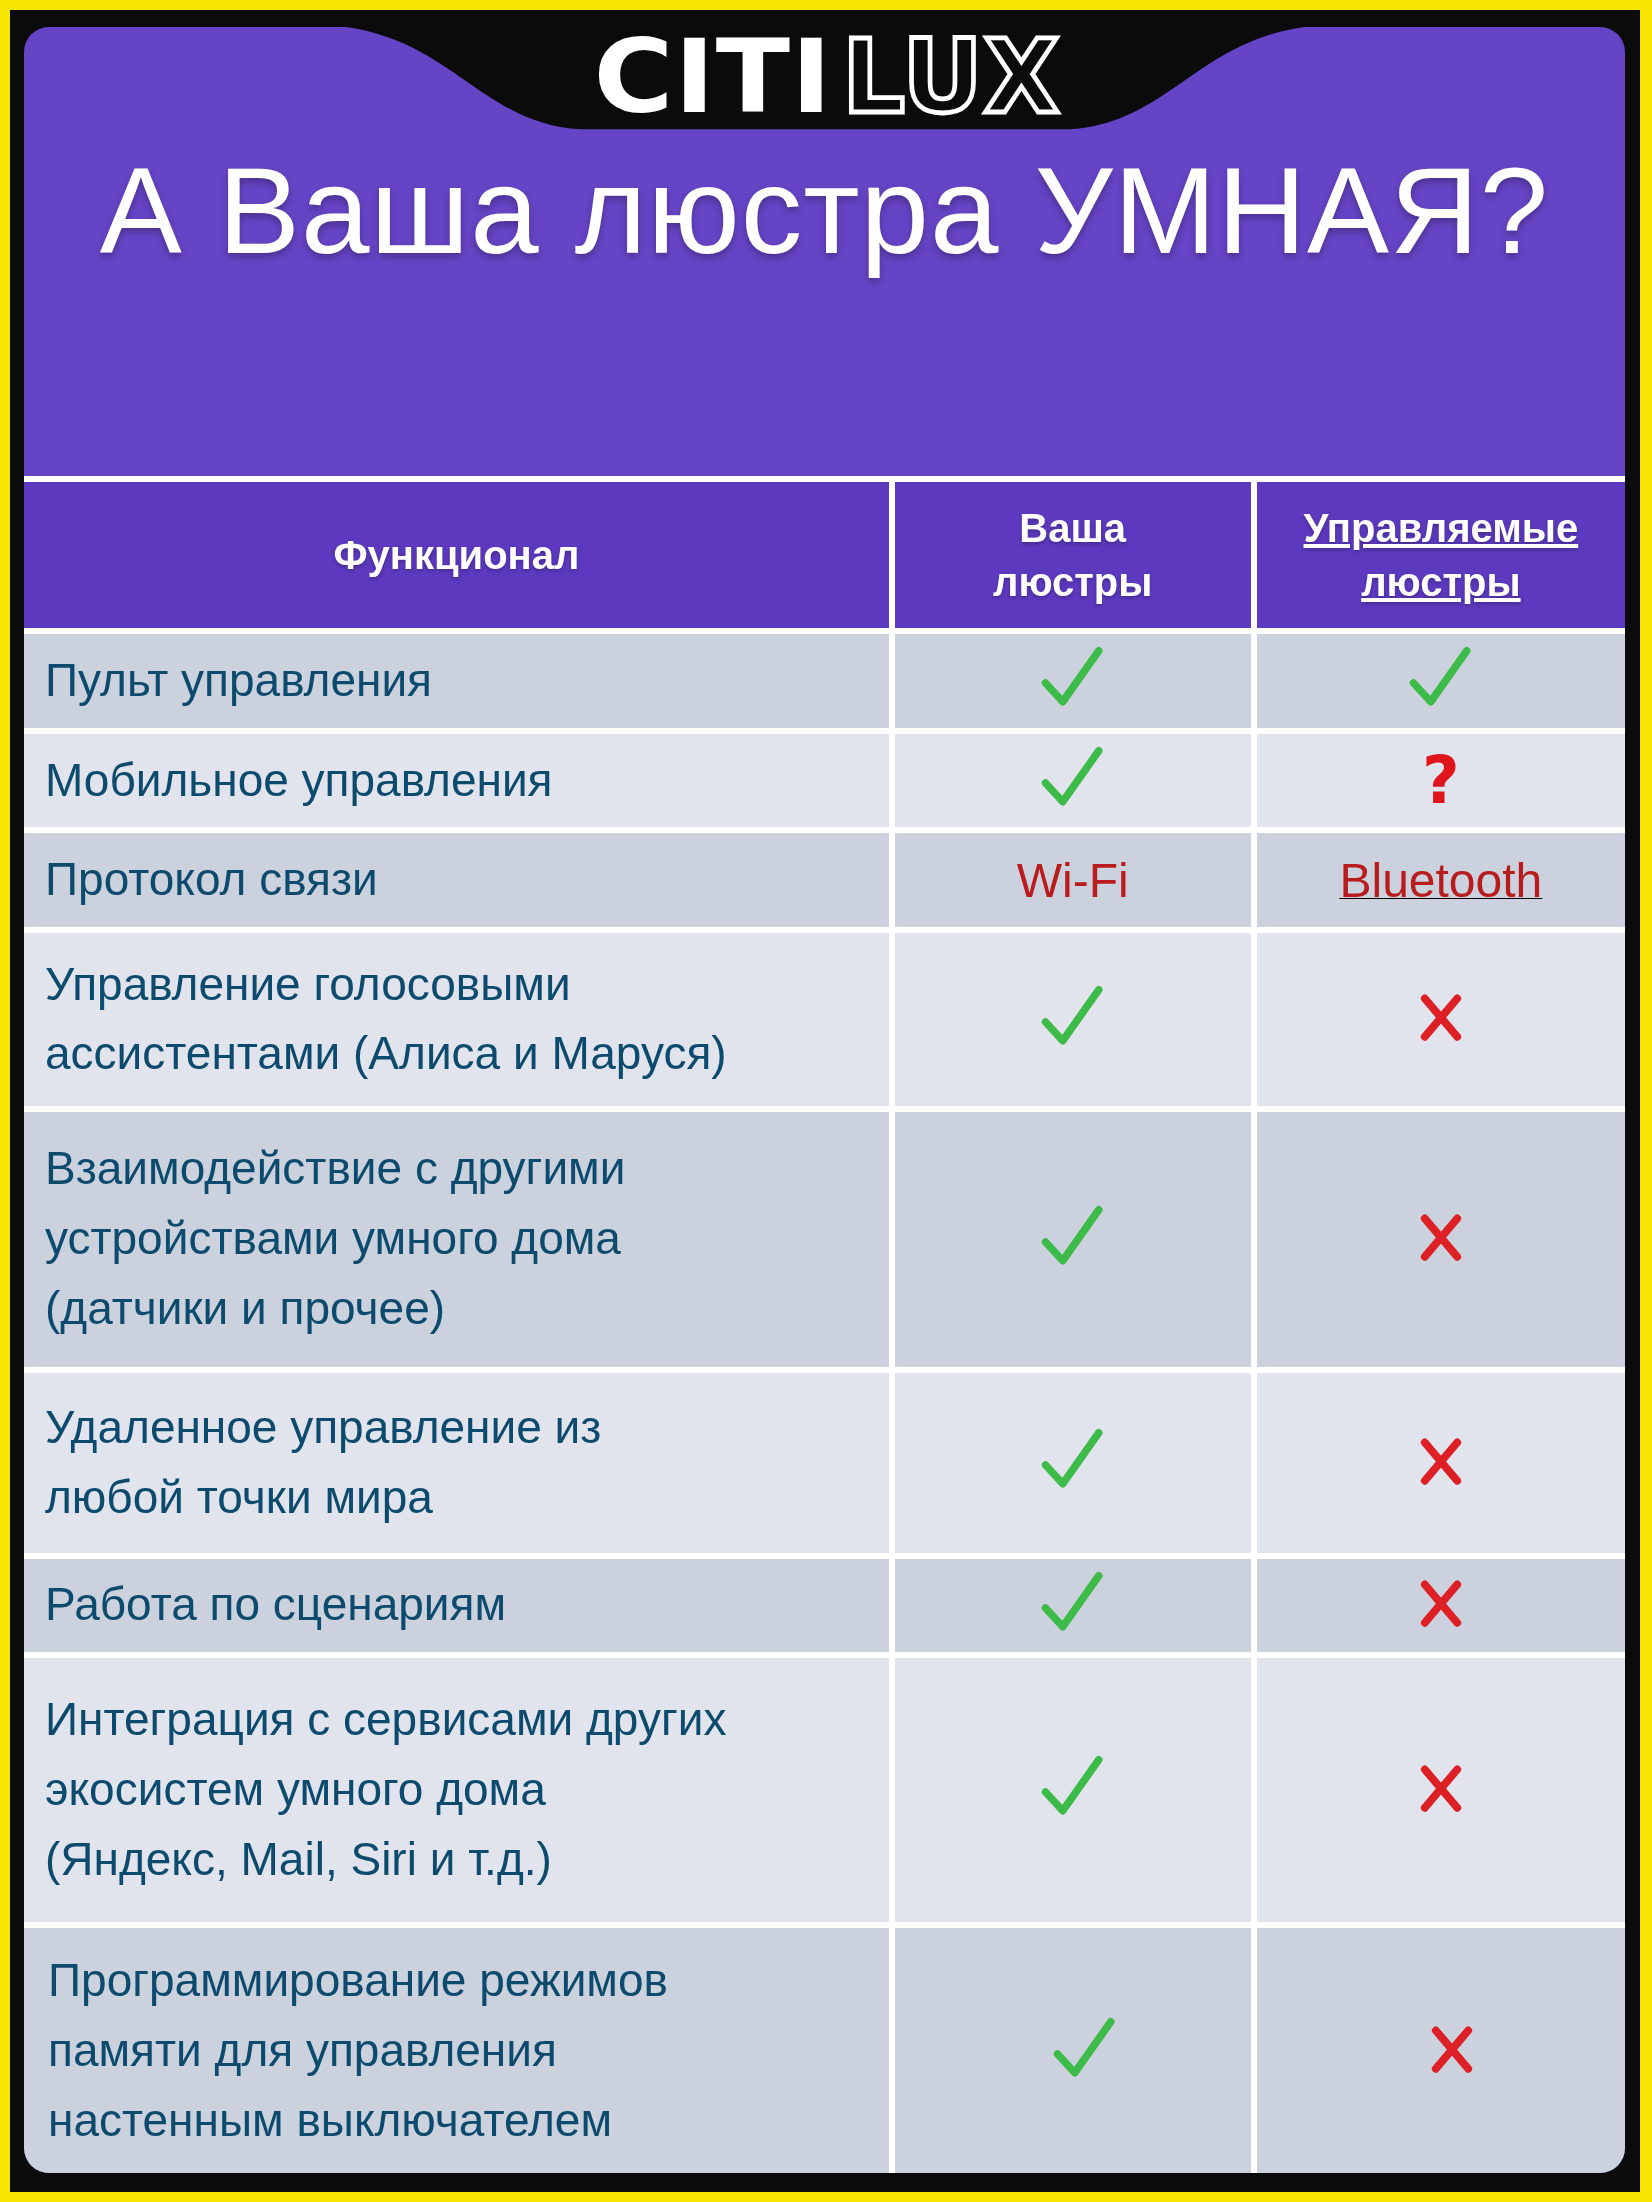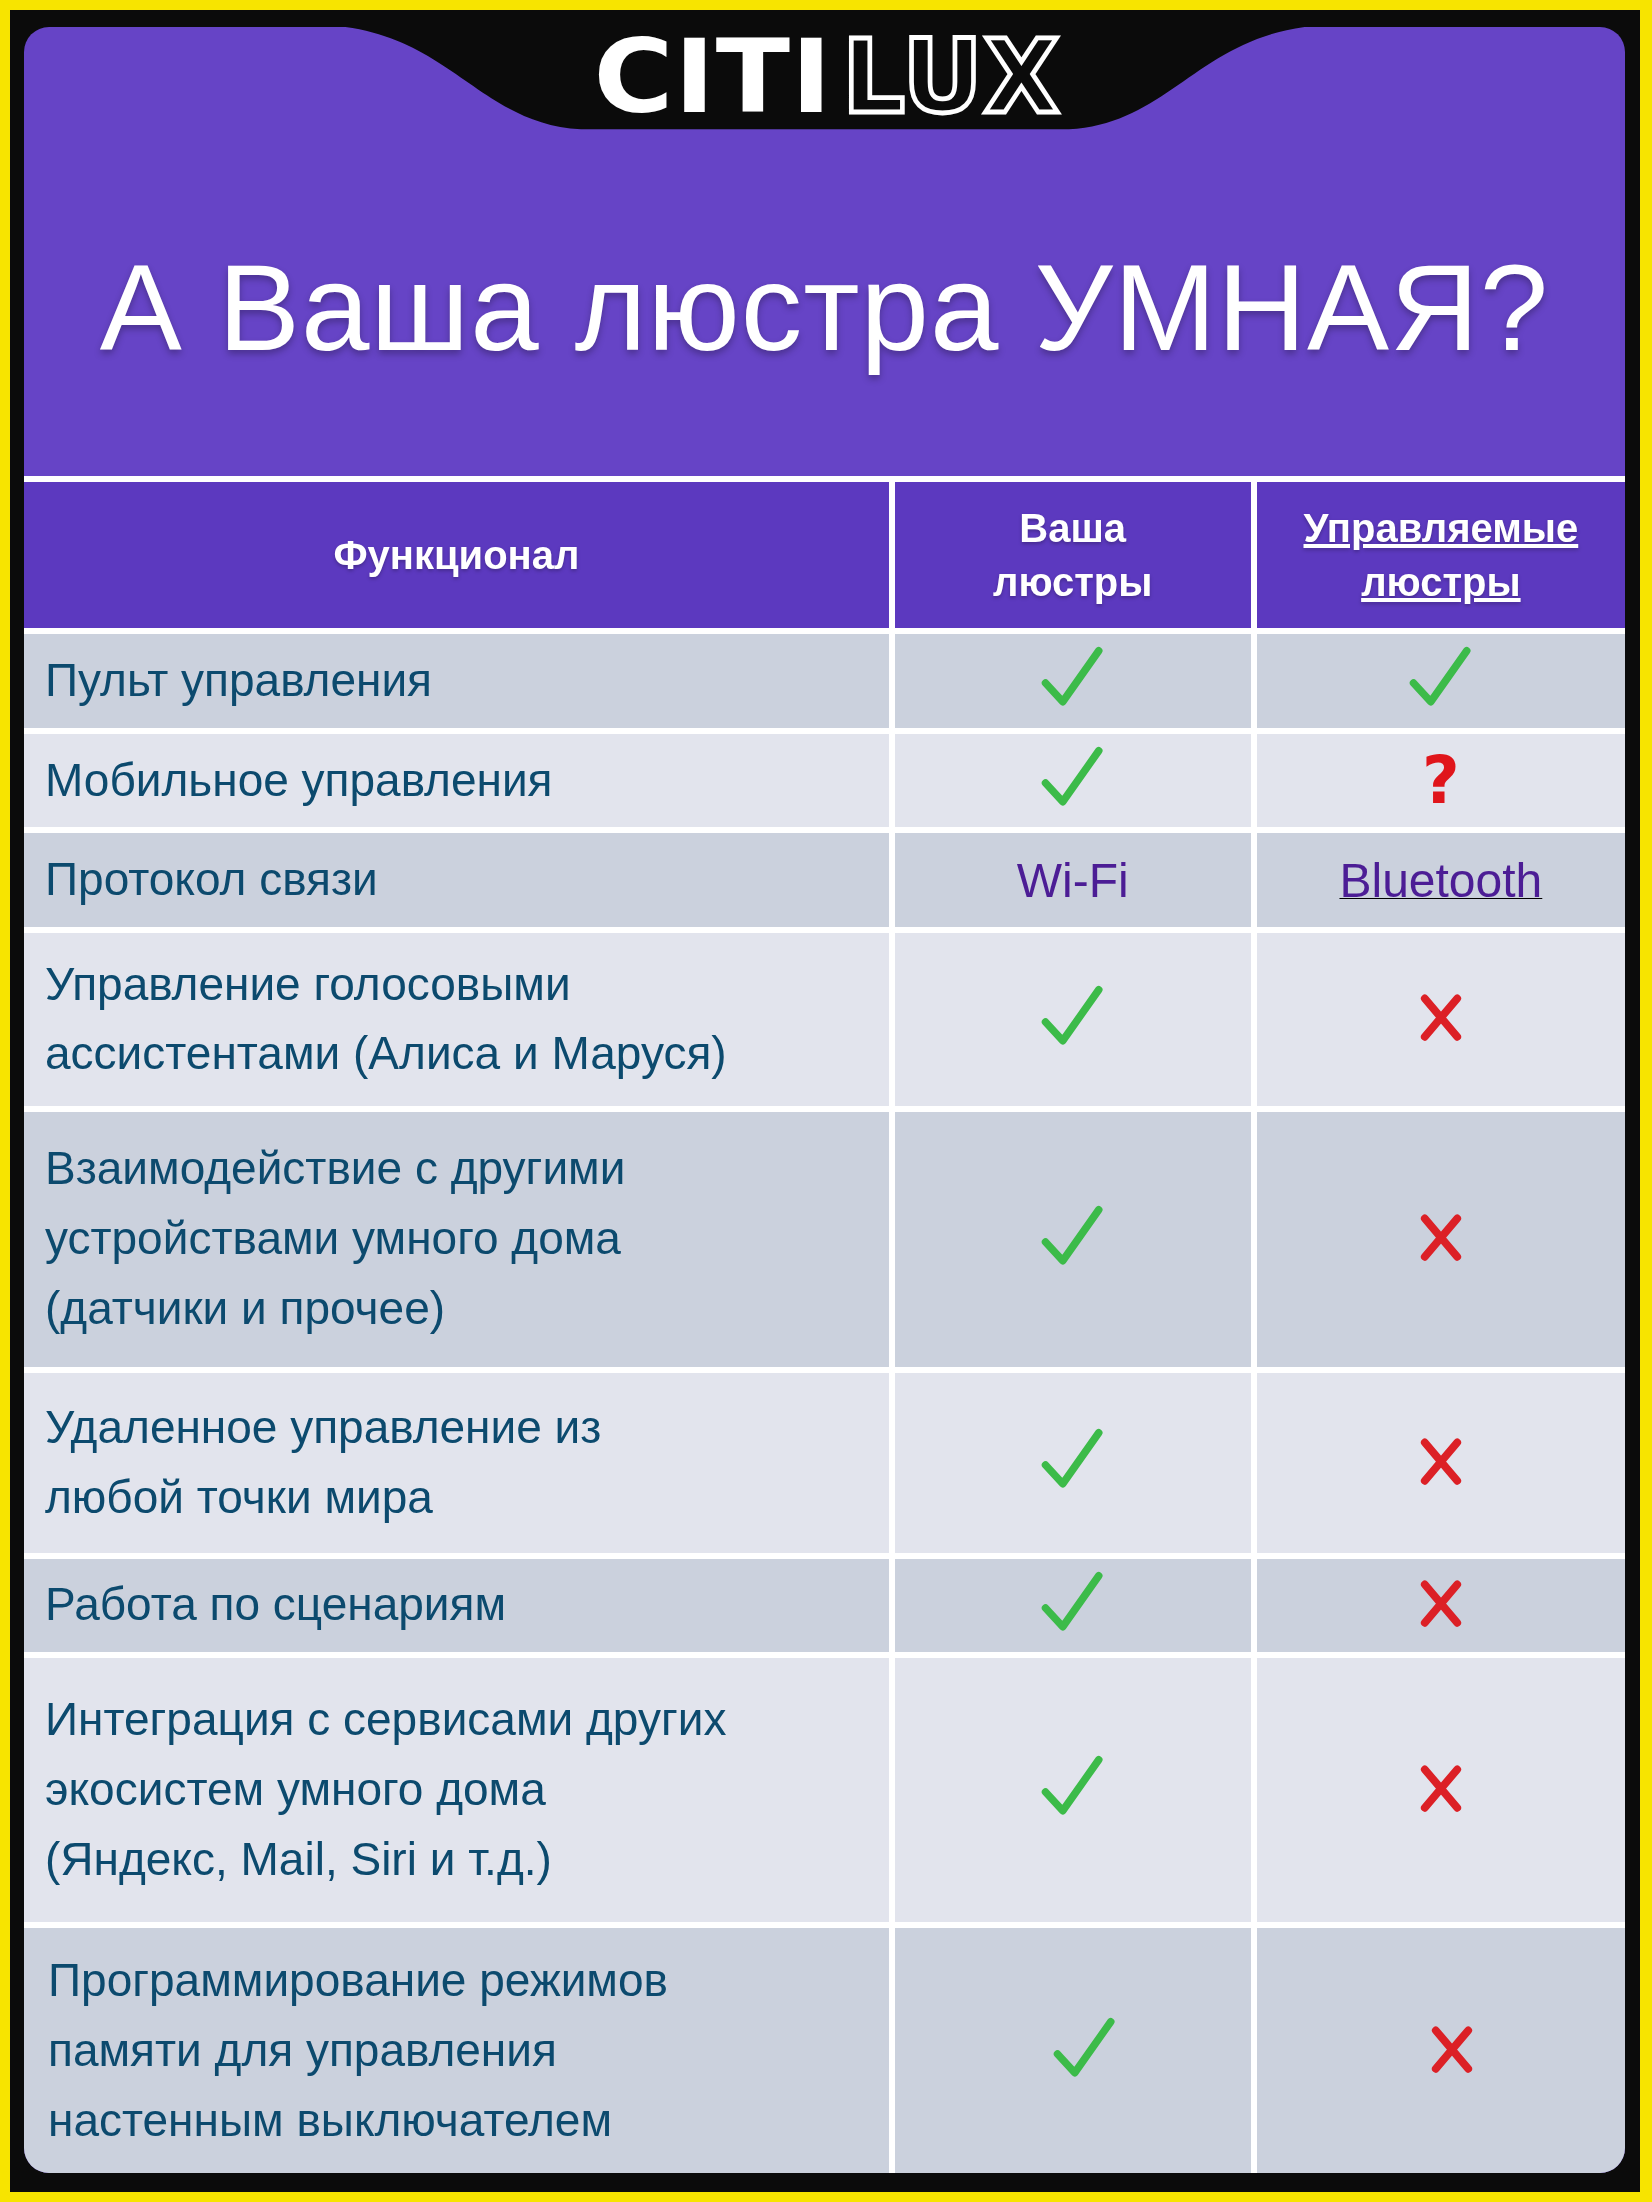--- a/index.html
+++ b/index.html
@@ -54,21 +54,21 @@
     stroke-width: 5px;
     font-family: "DejaVu Sans", sans-serif;
     font-weight: bold;
     font-size: 106px;
     letter-spacing: 1px;
   }
   .title-area {
     position: relative;
     height: 449px;
     display: flex;
-    align-items: center;
+    align-items: flex-start;
     justify-content: center;
     padding-top: 113px;
     box-sizing: border-box;
   }
   .page-title {
     margin: 0;
     color: #FFFFFF;
     font-size: 123px;
     font-weight: 400;
     letter-spacing: 1px;
@@ -119,21 +119,21 @@
     text-align: left;
     padding: 11.5px 15.4px 11.5px 21px;
     color: #0c4a6e;
     font-size: 46px;
     line-height: 1.52;
     white-space: pre-line;
   }
   td.val { text-align: center; }
   .val-text {
     font-size: 48px;
-    color: #4c1d95;
+    color: #b91c1c;
   }
   .icon-holder { display: inline-block; line-height: 0; }
   svg.icon-check { width: 75px; height: 75px; }
   svg.icon-cross { width: 60px; height: 60px; }
   .icon-question {
     display: inline-block;
     line-height: 1;
     font-family: "DejaVu Sans", sans-serif;
     font-weight: 900;
     font-size: 65px;

